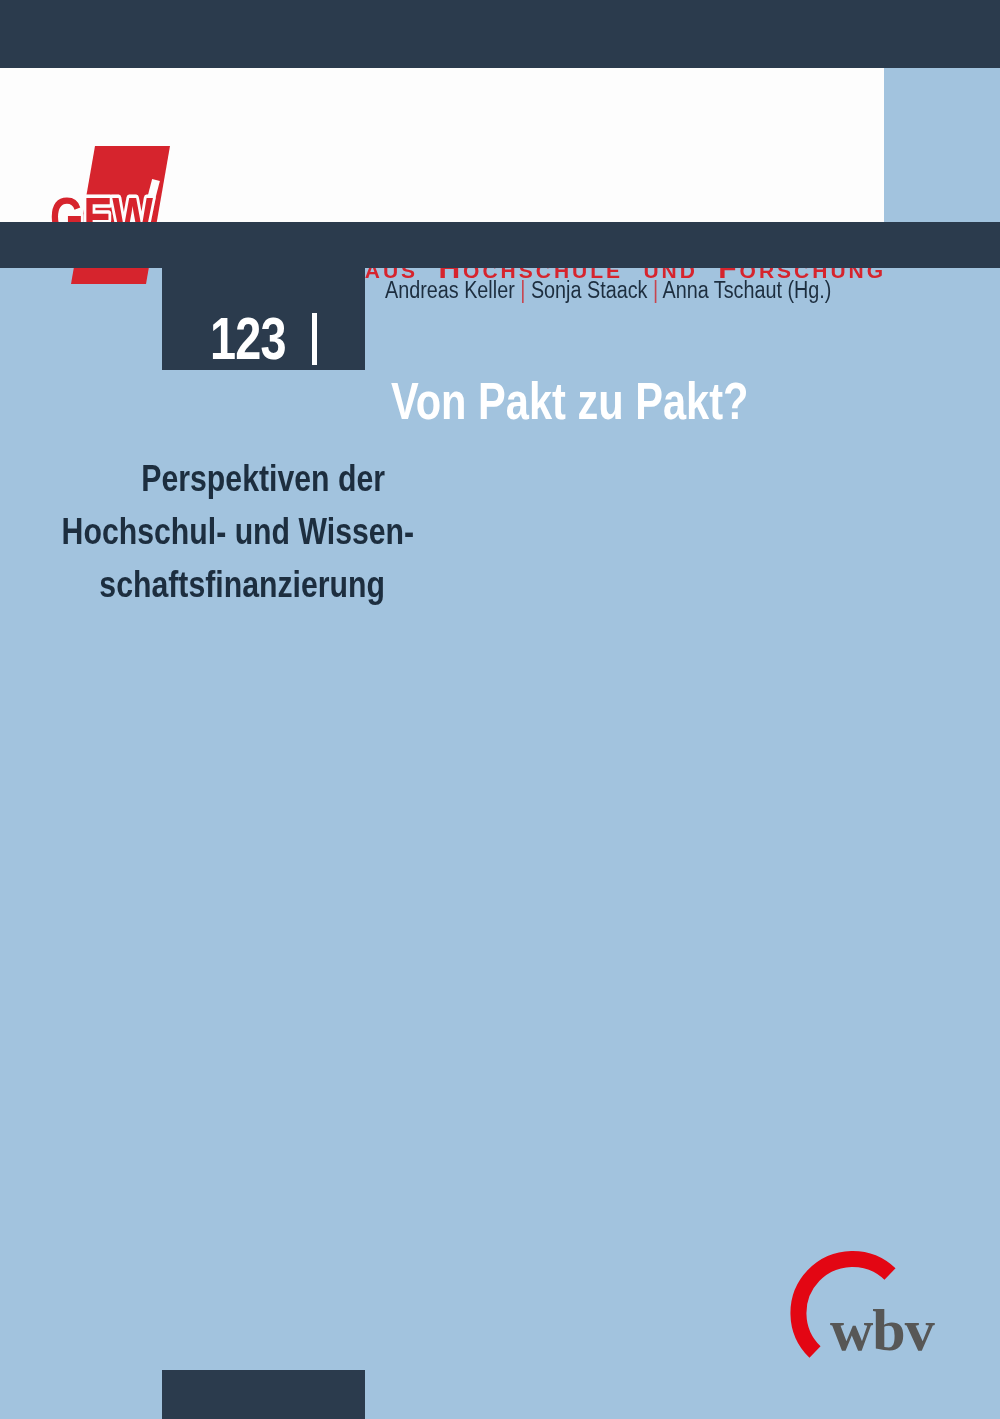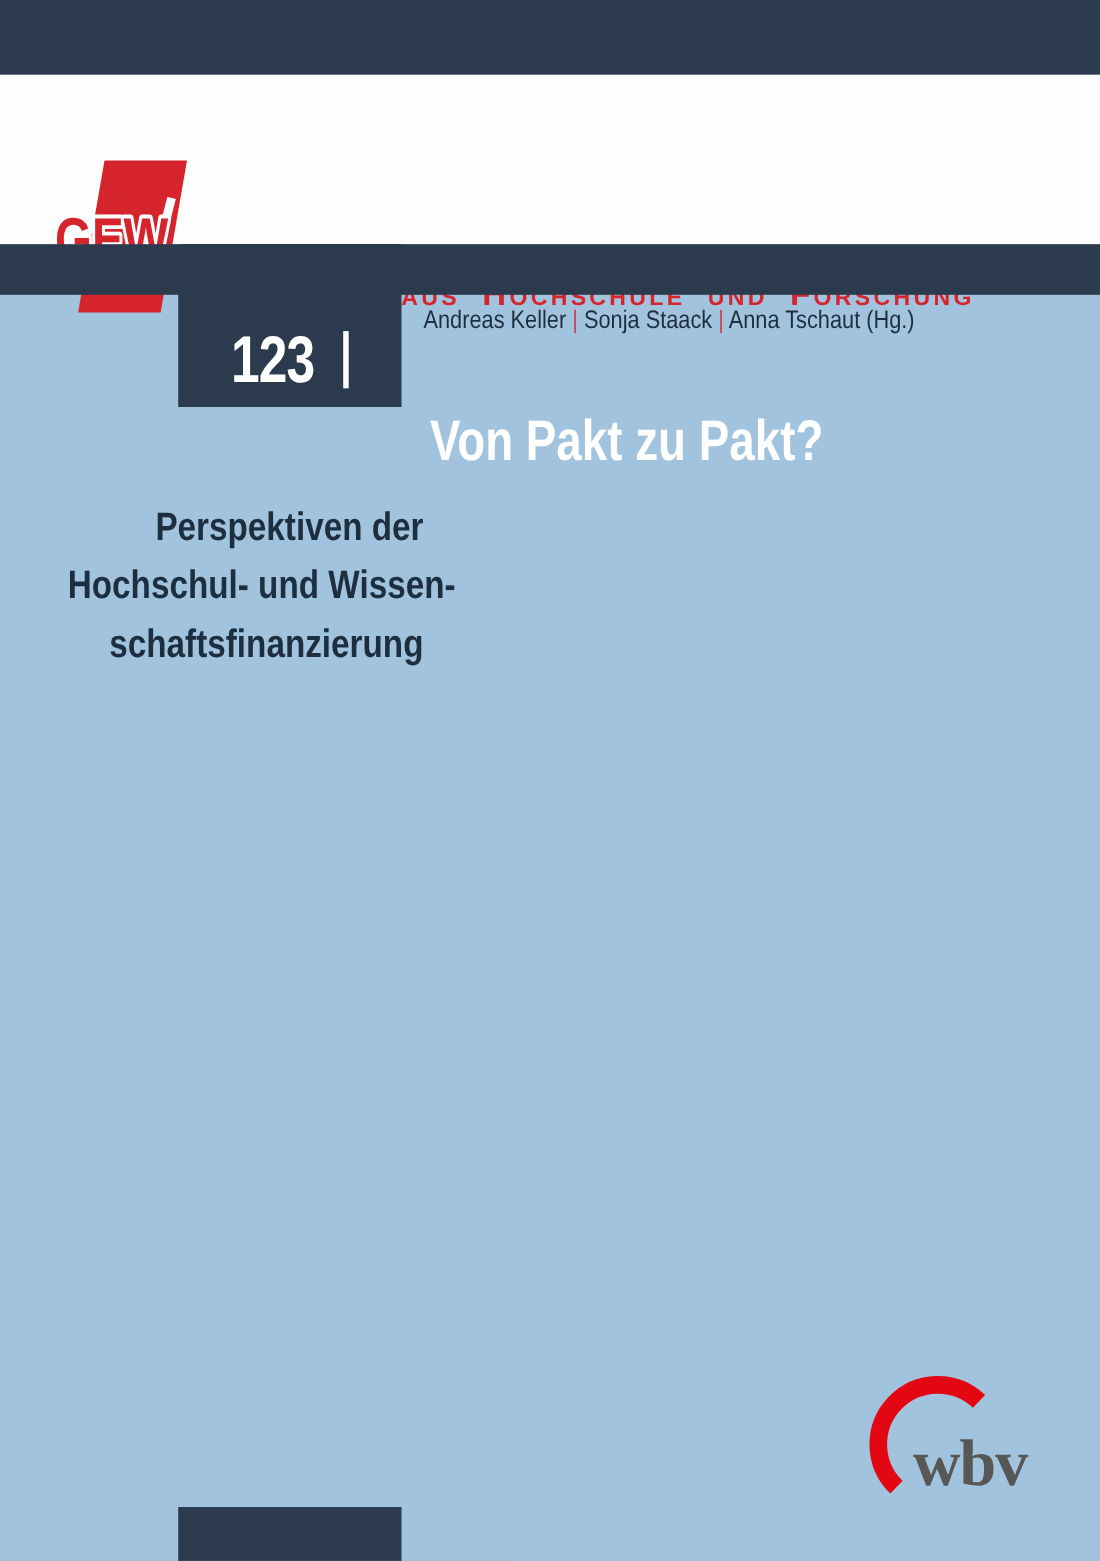--- a/index.html
+++ b/index.html
@@ -1,40 +1,40 @@
 <!DOCTYPE html>
 <html><head>
 <meta charset="utf-8">
 <style>
   html,body{margin:0;padding:0;}
   body{font-family:"Liberation Sans", sans-serif; background:#666;}
   .cover{position:relative;width:1000px;height:1419px;overflow:hidden;background:#a2c3de;margin:0 auto;}
 
   
   .top-bar{position:absolute;left:0;top:0;width:1000px;height:68px;background:#2b3b4d;}
-  .white-band{position:absolute;left:0;top:68px;width:1000px;height:154px;background:#fdfdfd;}
+  .white-band{position:absolute;left:0;top:68px;width:884px;height:154px;background:#fdfdfd;}
   .mid-bar{position:absolute;left:0;top:222px;width:1000px;height:46px;background:#2b3b4d;}
 
   
   .gew-logo{position:absolute;left:45px;top:65px;width:210px;height:165px;overflow:visible;}
 
   
   .series-title{
     position:absolute;left:162px;top:185px;
     font-size:30px;font-weight:bold;color:#d6242d;
     font-variant:small-caps;letter-spacing:3px;word-spacing:9px;
     line-height:1;white-space:nowrap;
   }
 
   
   .num-box{
     position:absolute;left:162px;top:222px;width:203px;height:148px;
     background:#2b3b4d;
     display:flex;align-items:flex-end;justify-content:center;
-    padding-bottom:22px;box-sizing:border-box;
+    padding-bottom:10px;box-sizing:border-box;
   }
   .num{
     display:block;font-size:60px;font-weight:bold;color:#fff;
     line-height:43px;transform:scaleX(0.78);transform-origin:left bottom;
     letter-spacing:-1px;
   }
   .num-pipe{display:block;width:5px;height:52px;background:#fff;margin-left:4px;margin-bottom:-5px;}
 
   
   .authors{

